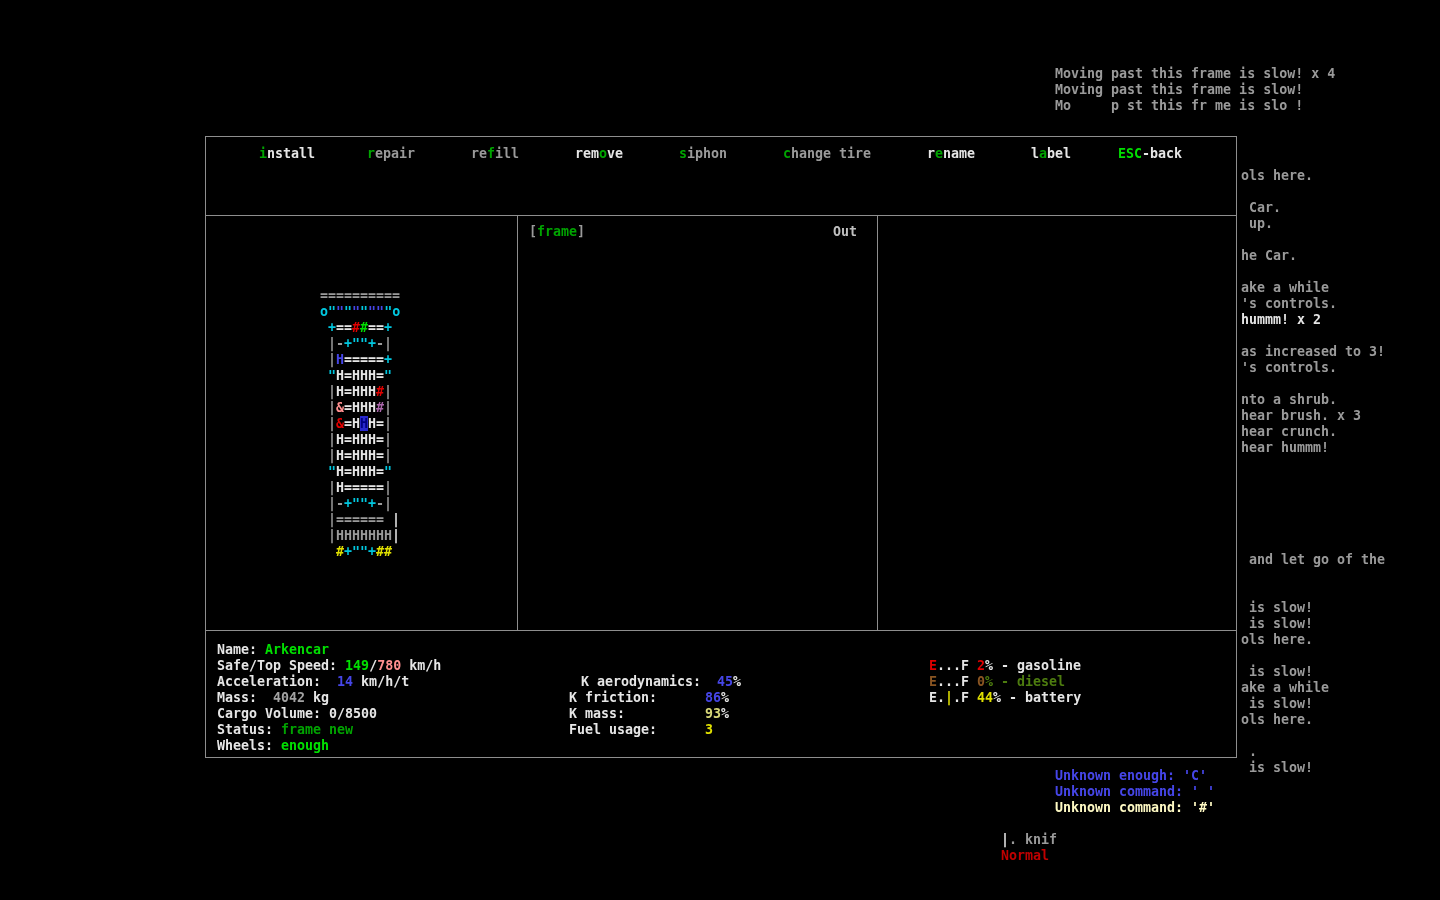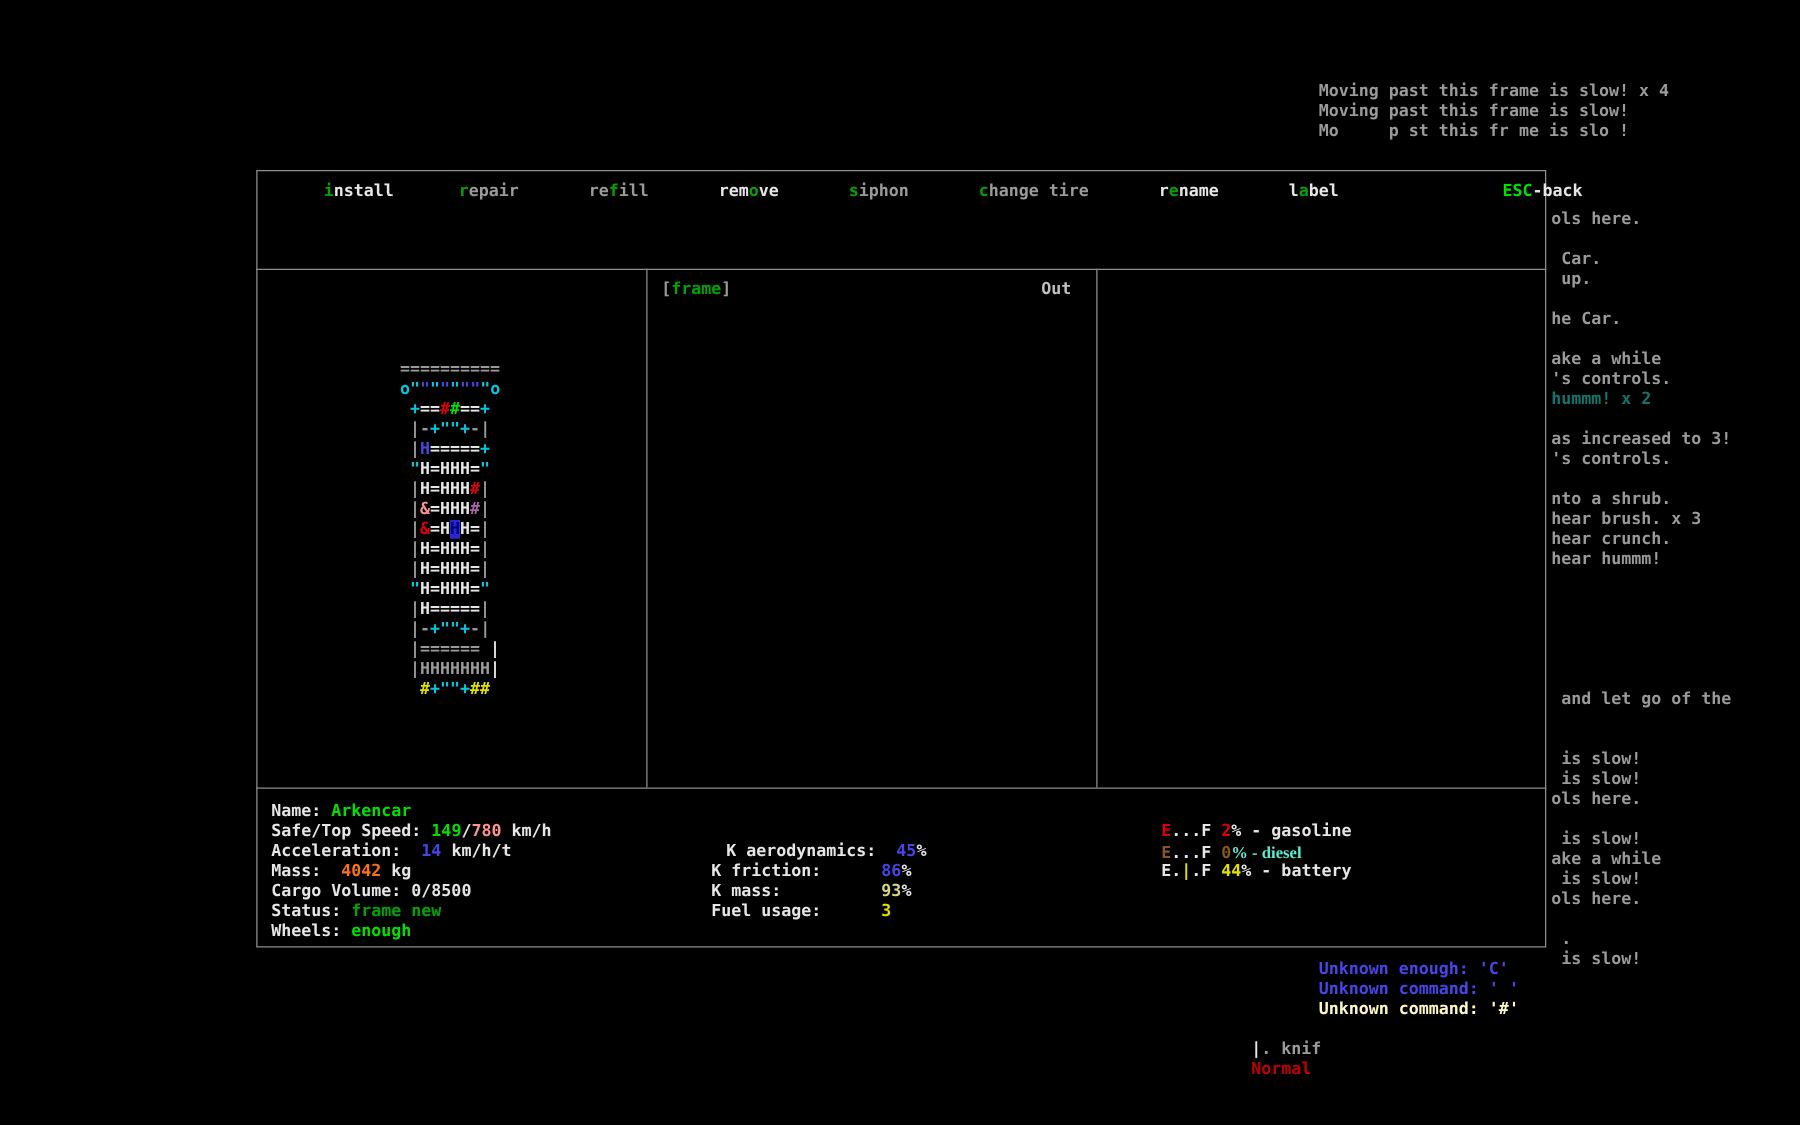--- a/index.html
+++ b/index.html
@@ -21,21 +21,21 @@
   <div class="box" style="left:205px;top:630px;width:1032px;height:1px;"></div>
 
 <div class="line" style="left: 259px; top: 146px;"><span style="color: rgb(0, 164, 0);">i</span><span style="color: rgb(230, 230, 230);">nstall</span></div>
     <div class="line" style="left: 367px; top: 146px;"><span style="color: rgb(0, 164, 0);">r</span><span style="color: rgb(154, 154, 154);">epair</span></div>
     <div class="line" style="left: 471px; top: 146px;"><span style="color: rgb(154, 154, 154);">re</span><span style="color: rgb(0, 164, 0);">f</span><span style="color: rgb(154, 154, 154);">ill</span></div>
     <div class="line" style="left: 575px; top: 146px;"><span style="color: rgb(230, 230, 230);">rem</span><span style="color: rgb(0, 164, 0);">o</span><span style="color: rgb(230, 230, 230);">ve</span></div>
     <div class="line" style="left: 679px; top: 146px;"><span style="color: rgb(0, 164, 0);">s</span><span style="color: rgb(154, 154, 154);">iphon</span></div>
     <div class="line" style="left: 783px; top: 146px;"><span style="color: rgb(0, 164, 0);">c</span><span style="color: rgb(154, 154, 154);">hange tire</span></div>
     <div class="line" style="left: 927px; top: 146px;"><span style="color: rgb(230, 230, 230);">r</span><span style="color: rgb(0, 164, 0);">e</span><span style="color: rgb(230, 230, 230);">name</span></div>
     <div class="line" style="left: 1031px; top: 146px;"><span style="color: rgb(230, 230, 230);">l</span><span style="color: rgb(0, 164, 0);">a</span><span style="color: rgb(230, 230, 230);">bel</span></div>
-    <div class="line" style="left: 1202px; top: 146px; text-align: center;"><span style="color: rgb(0, 224, 0);">ESC</span><span style="color: rgb(230, 230, 230);">-back</span></div>
+    <div class="line" style="left: 1118px; top: 146px; text-align: center;"><span style="color: rgb(0, 224, 0);">ESC</span><span style="color: rgb(230, 230, 230);">-back</span></div>
     <div class="line" style="left: 529px; top: 224px;"><span style="color: rgb(154, 154, 154);">[</span><span style="color: rgb(0, 164, 0);">frame</span><span style="color: rgb(154, 154, 154);">]</span></div>
     <div class="line" style="left: 833px; top: 224px;"><span style="color: rgb(192, 192, 192);">Out</span></div>
     <div class="line" style="left: 320px; top: 288px;"><span style="color: rgb(154, 154, 154);">==========</span></div>
     <div class="line" style="left: 320px; top: 304px;"><span style="color: rgb(0, 200, 224);">o</span><span style="color: rgb(0, 200, 224);">"</span><span style="color: rgb(70, 70, 232);">"</span><span style="color: rgb(0, 200, 224);">"</span><span style="color: rgb(70, 70, 232);">"</span><span style="color: rgb(0, 200, 224);">"</span><span style="color: rgb(70, 70, 232);">"</span><span style="color: rgb(70, 70, 232);">"</span><span style="color: rgb(0, 200, 224);">"</span><span style="color: rgb(0, 200, 224);">o</span></div>
     <div class="line" style="left: 320px; top: 320px;"><span> </span><span style="color: rgb(0, 200, 224);">+</span><span style="color: rgb(230, 230, 230);">==</span><span style="color: rgb(224, 0, 0);">#</span><span style="color: rgb(0, 224, 0);">#</span><span style="color: rgb(230, 230, 230);">==</span><span style="color: rgb(0, 200, 224);">+</span></div>
     <div class="line" style="left: 320px; top: 336px;"><span> </span><span style="color: rgb(154, 154, 154);">|</span><span style="color: rgb(154, 154, 154);">-</span><span style="color: rgb(0, 200, 224);">+</span><span style="color: rgb(0, 200, 224);">""</span><span style="color: rgb(0, 200, 224);">+</span><span style="color: rgb(154, 154, 154);">-</span><span style="color: rgb(154, 154, 154);">|</span></div>
     <div class="line" style="left: 320px; top: 352px;"><span> </span><span style="color: rgb(154, 154, 154);">|</span><span style="color: rgb(70, 70, 232);">H</span><span style="color: rgb(230, 230, 230);">=====</span><span style="color: rgb(0, 200, 224);">+</span></div>
     <div class="line" style="left: 320px; top: 368px;"><span> </span><span style="color: rgb(0, 200, 224);">"</span><span style="color: rgb(230, 230, 230);">H=HHH=</span><span style="color: rgb(0, 200, 224);">"</span></div>
     <div class="line" style="left: 320px; top: 384px;"><span> </span><span style="color: rgb(154, 154, 154);">|</span><span style="color: rgb(230, 230, 230);">H=HHH</span><span style="color: rgb(224, 0, 0);">#</span><span style="color: rgb(154, 154, 154);">|</span></div>
     <div class="line" style="left: 320px; top: 400px;"><span> </span><span style="color: rgb(154, 154, 154);">|</span><span style="color: rgb(255, 144, 144);">&amp;</span><span style="color: rgb(230, 230, 230);">=HHH</span><span style="color: rgb(170, 102, 170);">#</span><span style="color: rgb(154, 154, 154);">|</span></div>
@@ -44,41 +44,41 @@
     <div class="line" style="left: 320px; top: 448px;"><span> </span><span style="color: rgb(154, 154, 154);">|</span><span style="color: rgb(230, 230, 230);">H=HHH=</span><span style="color: rgb(154, 154, 154);">|</span></div>
     <div class="line" style="left: 320px; top: 464px;"><span> </span><span style="color: rgb(0, 200, 224);">"</span><span style="color: rgb(230, 230, 230);">H=HHH=</span><span style="color: rgb(0, 200, 224);">"</span></div>
     <div class="line" style="left: 320px; top: 480px;"><span> </span><span style="color: rgb(154, 154, 154);">|</span><span style="color: rgb(230, 230, 230);">H=====</span><span style="color: rgb(154, 154, 154);">|</span></div>
     <div class="line" style="left: 320px; top: 496px;"><span> </span><span style="color: rgb(154, 154, 154);">|</span><span style="color: rgb(154, 154, 154);">-</span><span style="color: rgb(0, 200, 224);">+</span><span style="color: rgb(0, 200, 224);">""</span><span style="color: rgb(0, 200, 224);">+</span><span style="color: rgb(154, 154, 154);">-</span><span style="color: rgb(154, 154, 154);">|</span></div>
     <div class="line" style="left: 320px; top: 512px;"><span> </span><span style="color: rgb(154, 154, 154);">|</span><span style="color: rgb(154, 154, 154);">======</span><span> </span><span style="color: rgb(230, 230, 230);">|</span></div>
     <div class="line" style="left: 320px; top: 528px;"><span> </span><span style="color: rgb(154, 154, 154);">|</span><span style="color: rgb(154, 154, 154);">HHHHHHH</span><span style="color: rgb(230, 230, 230);">|</span></div>
     <div class="line" style="left: 320px; top: 544px;"><span>  </span><span style="color: rgb(224, 224, 0);">#</span><span style="color: rgb(0, 200, 224);">+</span><span style="color: rgb(0, 200, 224);">""</span><span style="color: rgb(0, 200, 224);">+</span><span style="color: rgb(224, 224, 0);">##</span></div>
     <div class="line" style="left: 217px; top: 642px;"><span style="color: rgb(230, 230, 230);">Name: </span><span style="color: rgb(0, 224, 0);">Arkencar</span></div>
     <div class="line" style="left: 217px; top: 658px;"><span style="color: rgb(230, 230, 230);">Safe/Top Speed: </span><span style="color: rgb(0, 224, 0);">149</span><span style="color: rgb(230, 230, 230);">/</span><span style="color: rgb(255, 144, 144);">780</span><span style="color: rgb(230, 230, 230);"> km/h</span></div>
     <div class="line" style="left: 217px; top: 674px;"><span style="color: rgb(230, 230, 230);">Acceleration:  </span><span style="color: rgb(70, 70, 232);">14</span><span style="color: rgb(230, 230, 230);"> km/h/t</span></div>
-    <div class="line" style="left: 217px; top: 690px;"><span style="color: rgb(230, 230, 230);">Mass:  </span><span style="color: #f97316;">4042</span><span style="color: rgb(230, 230, 230);"> kg</span></div>
+    <div class="line" style="left: 217px; top: 690px;"><span style="color: rgb(230, 230, 230);">Mass:  </span><span style="color: #a3a3a3;">4042</span><span style="color: rgb(230, 230, 230);"> kg</span></div>
     <div class="line" style="left: 217px; top: 706px;"><span style="color: rgb(230, 230, 230);">Cargo Volume: 0/8500</span></div>
     <div class="line" style="left: 217px; top: 722px;"><span style="color: rgb(230, 230, 230);">Status: </span><span style="color: rgb(0, 164, 0);">frame new</span></div>
     <div class="line" style="left: 217px; top: 738px;"><span style="color: rgb(230, 230, 230);">Wheels: </span><span style="color: rgb(0, 224, 0);">enough</span></div>
     <div class="line" style="left: 569px; top: 674px; padding-left: 12px;"><span style="color: rgb(230, 230, 230);">K aerodynamics:  </span><span style="color: rgb(70, 70, 232);">45</span><span style="color: rgb(230, 230, 230);">%</span></div>
     <div class="line" style="left: 569px; top: 690px;"><span style="color: rgb(230, 230, 230);">K friction:      </span><span style="color: rgb(70, 70, 232);">86</span><span style="color: rgb(230, 230, 230);">%</span></div>
     <div class="line" style="left: 569px; top: 706px;"><span style="color: rgb(230, 230, 230);">K mass:          </span><span style="color: rgb(216, 216, 120);">93</span><span style="color: rgb(230, 230, 230);">%</span></div>
     <div class="line" style="left: 569px; top: 722px;"><span style="color: rgb(230, 230, 230);">Fuel usage:      </span><span style="color: rgb(224, 224, 0);">3</span></div>
     <div class="line" style="left: 929px; top: 658px;"><span style="color: rgb(224, 0, 0);">E</span><span style="color: rgb(230, 230, 230);">...F </span><span style="color: rgb(224, 0, 0);">2</span><span style="color: rgb(230, 230, 230);">% - gasoline</span></div>
-    <div class="line" style="left: 929px; top: 674px;"><span style="color: rgb(138, 85, 34);">E</span><span style="color: rgb(230, 230, 230);">...F </span><span style="color: rgb(138, 85, 34);">0</span><span style="color: #5eead4; font-family: Liberation Serif, serif;">% - diesel</span></div>
+    <div class="line" style="left: 929px; top: 674px;"><span style="color: rgb(138, 85, 34);">E</span><span style="color: rgb(230, 230, 230);">...F </span><span style="color: rgb(138, 85, 34);">0</span><span style="color: #4d7c0f;">% - diesel</span></div>
     <div class="line" style="left: 929px; top: 690px;"><span style="color: rgb(230, 230, 230);">E.</span><span style="color: rgb(224, 224, 0);">|</span><span style="color: rgb(230, 230, 230);">.F </span><span style="color: rgb(224, 224, 0);">44</span><span style="color: rgb(230, 230, 230);">% - battery</span></div>
     <div class="line" style="left: 1055px; top: 66px;"><span style="color: rgb(154, 154, 154);">Moving past this frame is slow! x 4</span></div>
     <div class="line" style="left: 1055px; top: 82px;"><span style="color: rgb(154, 154, 154);">Moving past this frame is slow!</span></div>
     <div class="line" style="left: 1055px; top: 98px;"><span style="color: rgb(154, 154, 154);">Mo     p st this fr me is slo !</span></div>
     <div class="line" style="left: 1241px; top: 168px;"><span style="color: rgb(154, 154, 154);">ols here.</span></div>
     <div class="line" style="left: 1241px; top: 200px;"><span style="color: rgb(154, 154, 154);"> Car.</span></div>
     <div class="line" style="left: 1241px; top: 216px;"><span style="color: rgb(154, 154, 154);"> up.</span></div>
     <div class="line" style="left: 1241px; top: 248px;"><span style="color: rgb(154, 154, 154);">he Car.</span></div>
     <div class="line" style="left: 1241px; top: 280px;"><span style="color: rgb(154, 154, 154);">ake a while</span></div>
     <div class="line" style="left: 1241px; top: 296px;"><span style="color: rgb(154, 154, 154);">'s controls.</span></div>
-    <div class="line" style="left: 1241px; top: 312px;"><span style="color: #0f766e;">hummm! x 2</span></div>
+    <div class="line" style="left: 1241px; top: 312px;"><span style="color: #e5e5e5;">hummm! x 2</span></div>
     <div class="line" style="left: 1241px; top: 344px;"><span style="color: rgb(154, 154, 154);">as increased to 3!</span></div>
     <div class="line" style="left: 1241px; top: 360px;"><span style="color: rgb(154, 154, 154);">'s controls.</span></div>
     <div class="line" style="left: 1241px; top: 392px;"><span style="color: rgb(154, 154, 154);">nto a shrub.</span></div>
     <div class="line" style="left: 1241px; top: 408px;"><span style="color: rgb(154, 154, 154);">hear brush. x 3</span></div>
     <div class="line" style="left: 1241px; top: 424px;"><span style="color: rgb(154, 154, 154);">hear crunch.</span></div>
     <div class="line" style="left: 1241px; top: 440px;"><span style="color: rgb(154, 154, 154);">hear hummm!</span></div>
     <div class="line" style="left: 1241px; top: 552px;"><span style="color: rgb(154, 154, 154);"> and let go of the</span></div>
     <div class="line" style="left: 1241px; top: 600px;"><span style="color: rgb(154, 154, 154);"> is slow!</span></div>
     <div class="line" style="left: 1241px; top: 616px;"><span style="color: rgb(154, 154, 154);"> is slow!</span></div>
     <div class="line" style="left: 1241px; top: 632px;"><span style="color: rgb(154, 154, 154);">ols here.</span></div>

